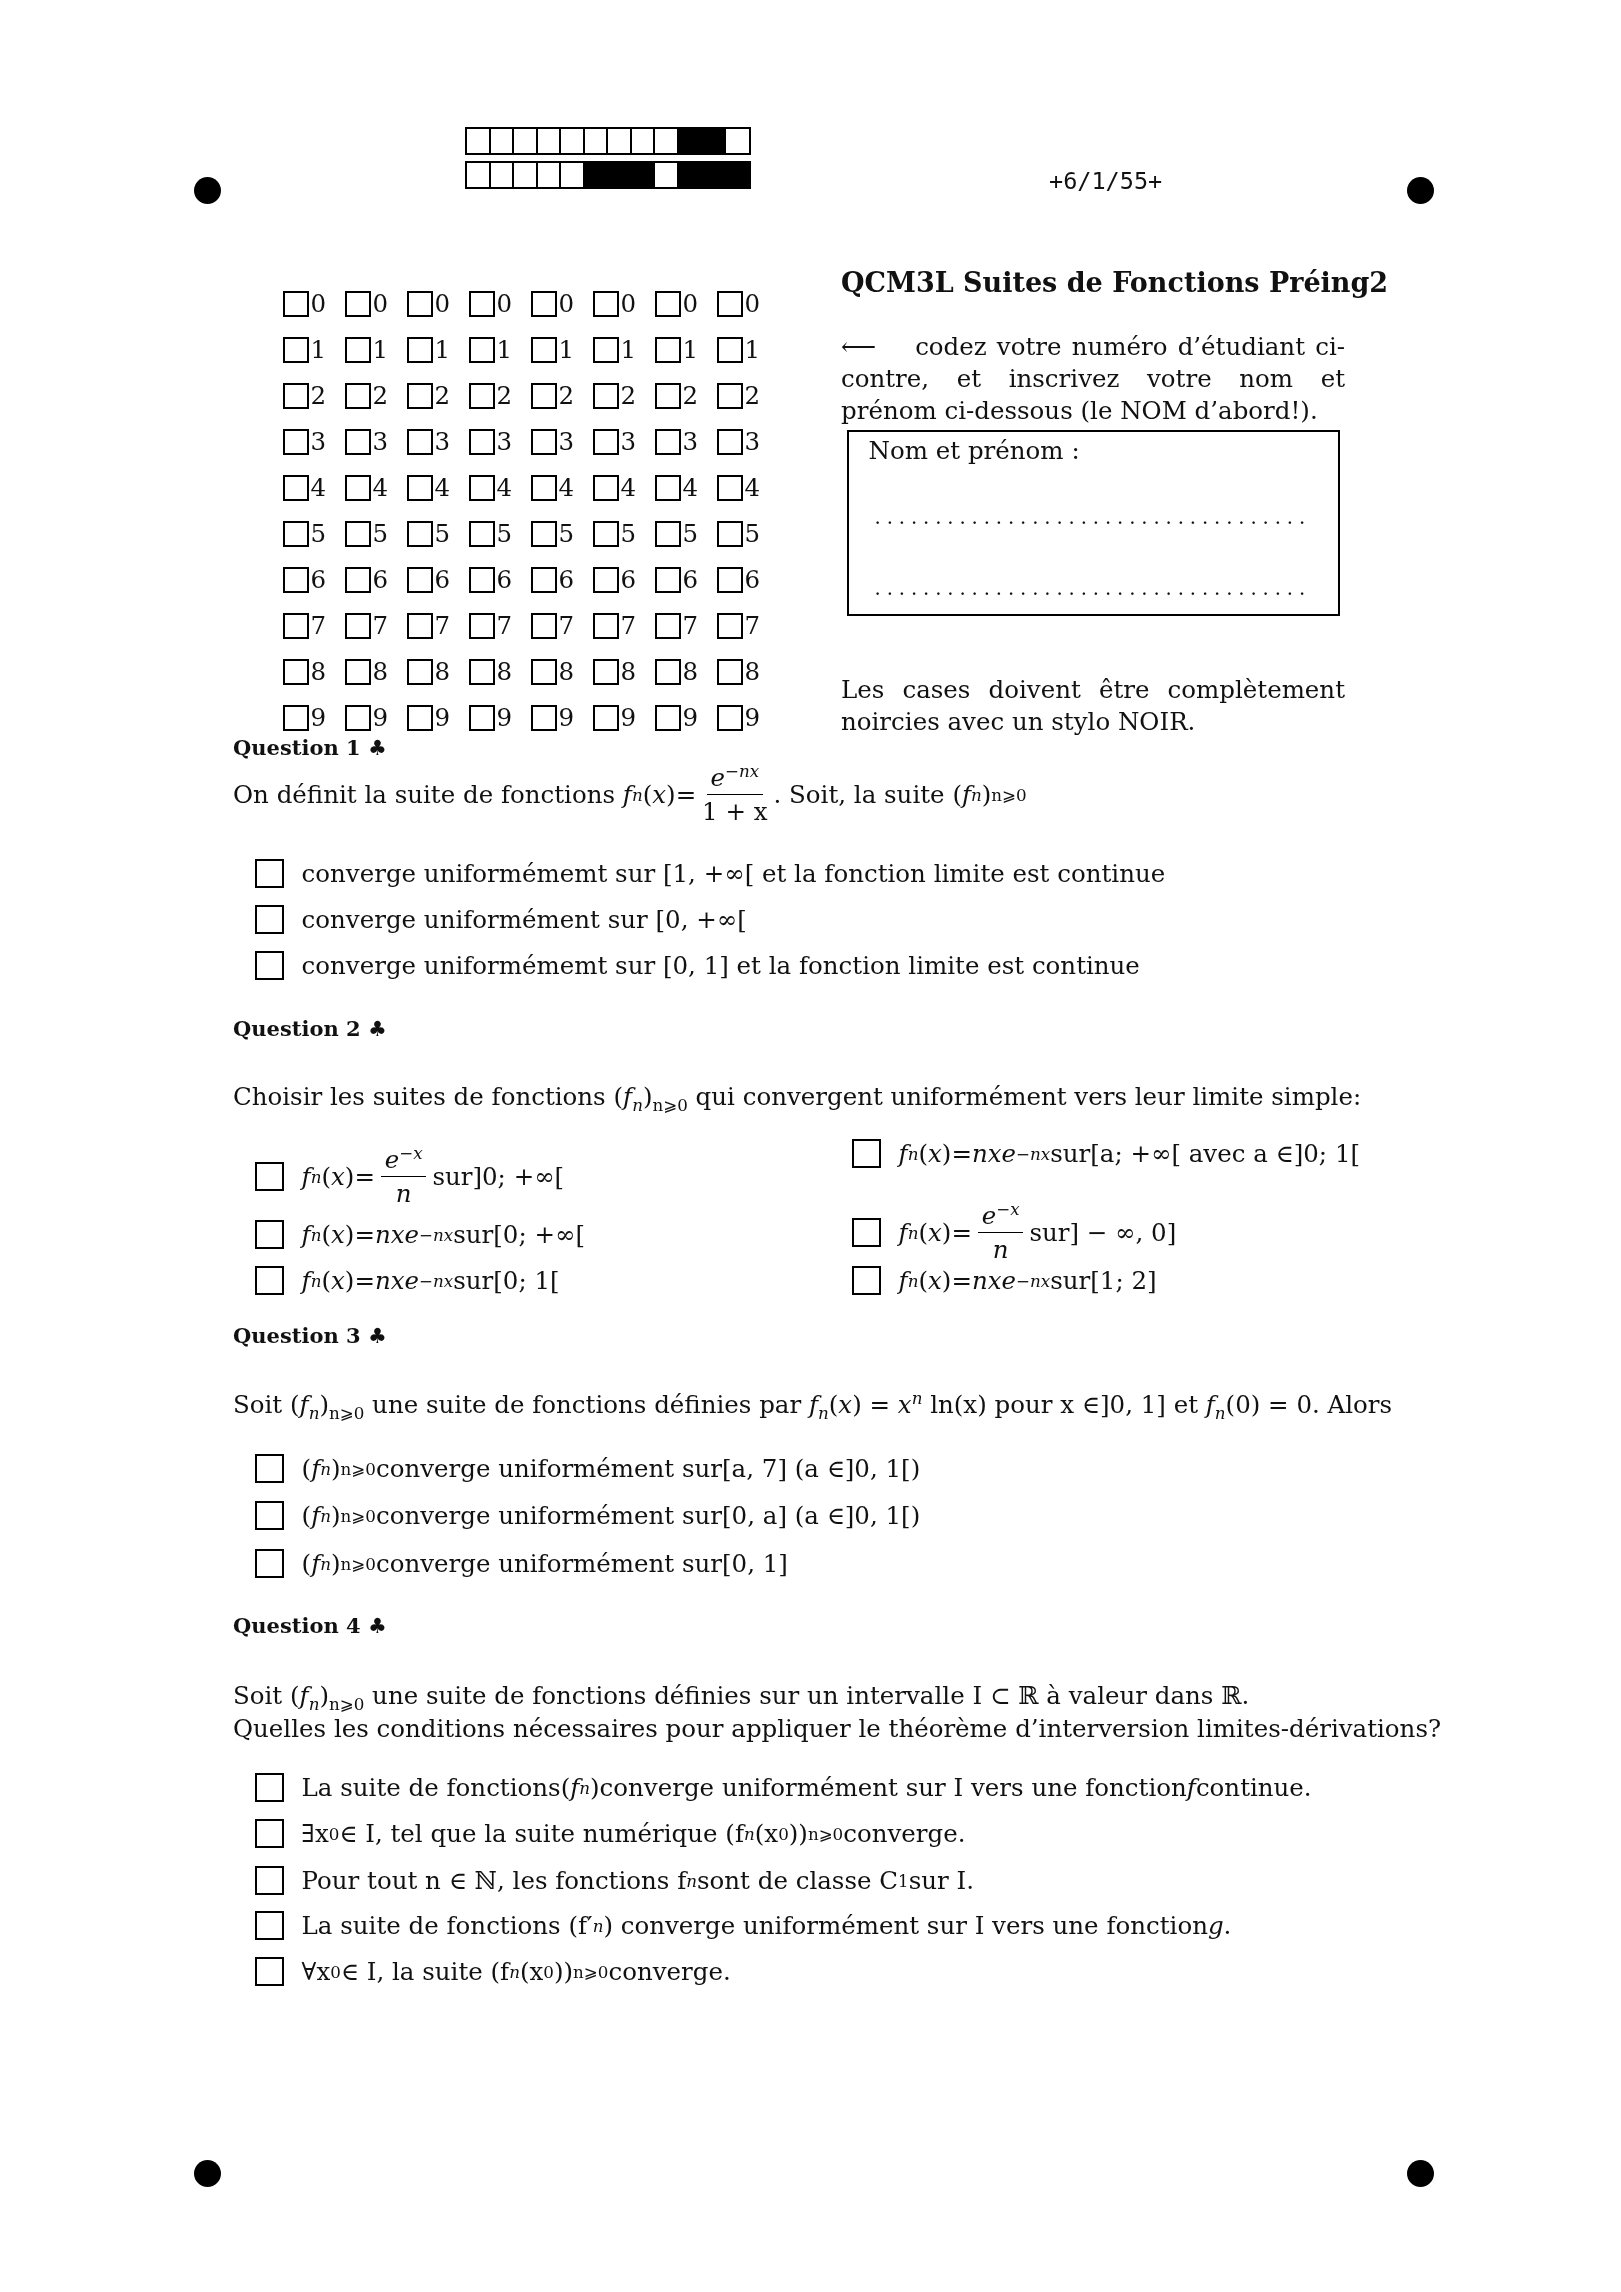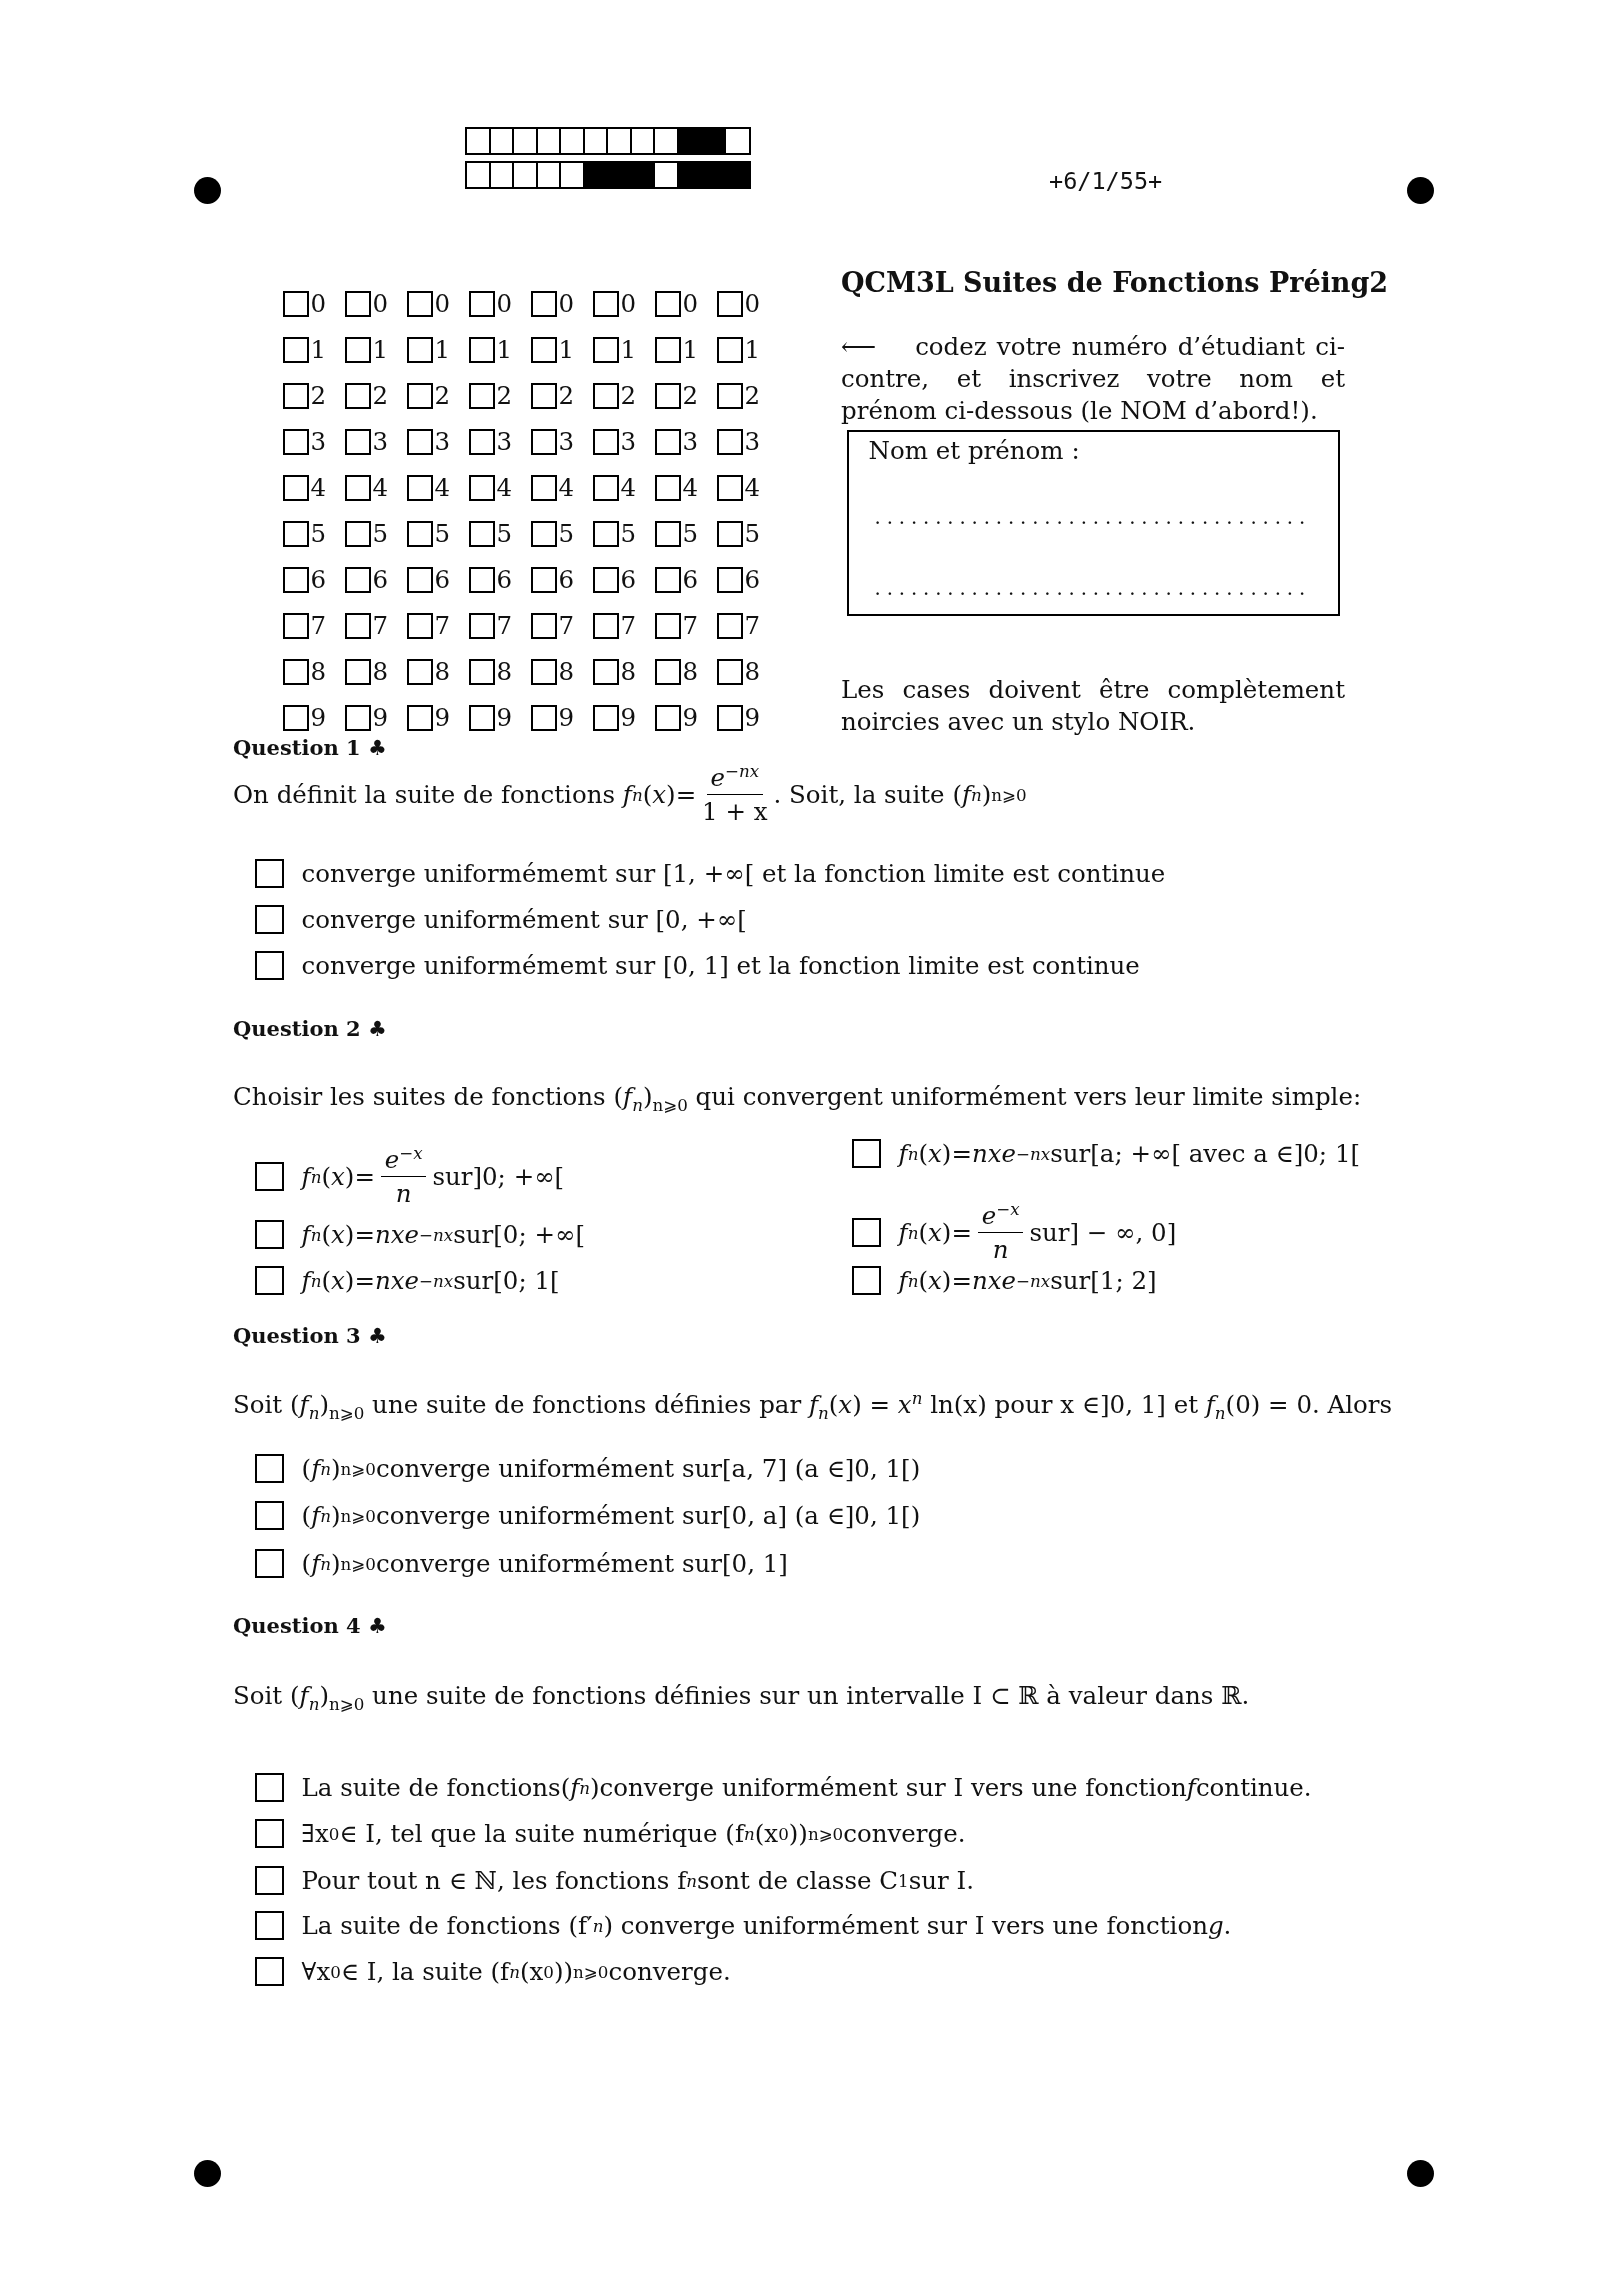--- a/index.html
+++ b/index.html
@@ -495,20 +495,21 @@
 
 <div class="ans" style="left:255px;top:1454px;"><span class="ansbox"></span>(<i class="m">f</i><sub><i class="m">n</i></sub>)<sub>n⩾0</sub><span> converge uniformément sur </span><span>[a, 7] (a ∈]0, 1[)</span></div>
 <div class="ans" style="left:255px;top:1501px;"><span class="ansbox"></span>(<i class="m">f</i><sub><i class="m">n</i></sub>)<sub>n⩾0</sub><span> converge uniformément sur </span><span>[0, a] (a ∈]0, 1[)</span></div>
 <div class="ans" style="left:255px;top:1549px;"><span class="ansbox"></span>(<i class="m">f</i><sub><i class="m">n</i></sub>)<sub>n⩾0</sub><span> converge uniformément sur </span><span>[0, 1]</span></div>
 
 <div class="abs qh" style="left:233px;top:1613px;">
   <span>Question 4</span> <span>♣</span>
 </div>
 <div class="abs qtext" style="left:233px;top:1679px;white-space:nowrap;line-height:33px;">
   <div><span>Soit </span>(<i class="m">f</i><sub><i class="m">n</i></sub>)<sub>n⩾0</sub><span> une suite de fonctions définies sur un intervalle I ⊂ ℝ à valeur dans ℝ.</span></div>
+  <div>Quelles les conditions nécessaires pour appliquer le théorème d’interversion limites-dérivations?</div>
 </div>
 
 <div class="ans" style="left:255px;top:1773px;"><span class="ansbox"></span><span>La suite de fonctions </span>(<i class="m">f</i><sub><i class="m">n</i></sub>)<span> converge uniformément sur I vers une fonction </span><i class="m">f</i><span> continue.</span></div>
 <div class="ans" style="left:255px;top:1819px;">
     <span class="ansbox"></span>
     <span>∃x</span>
     <sub>0</sub>
     <span> ∈ I, tel que la suite numérique (f</span>
     <sub><i class="m">n</i></sub>
     <span>(x</span>

